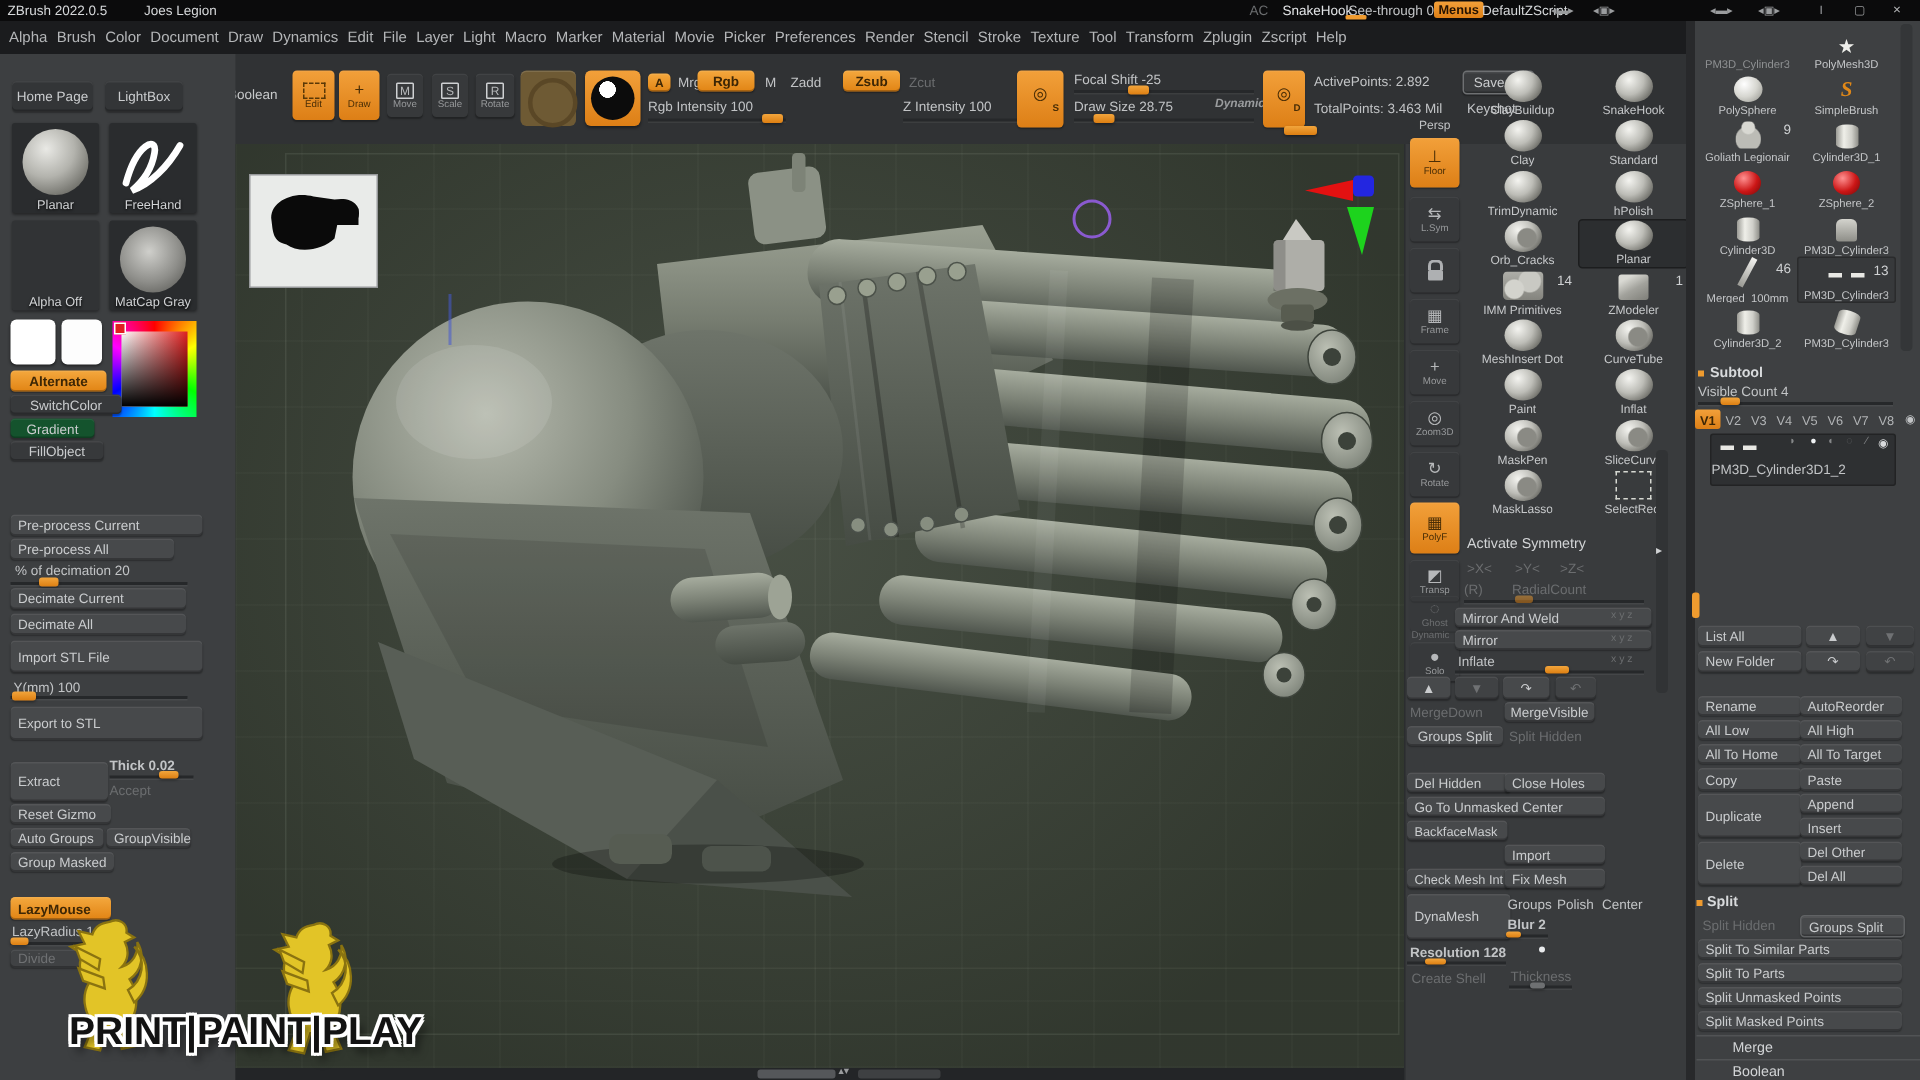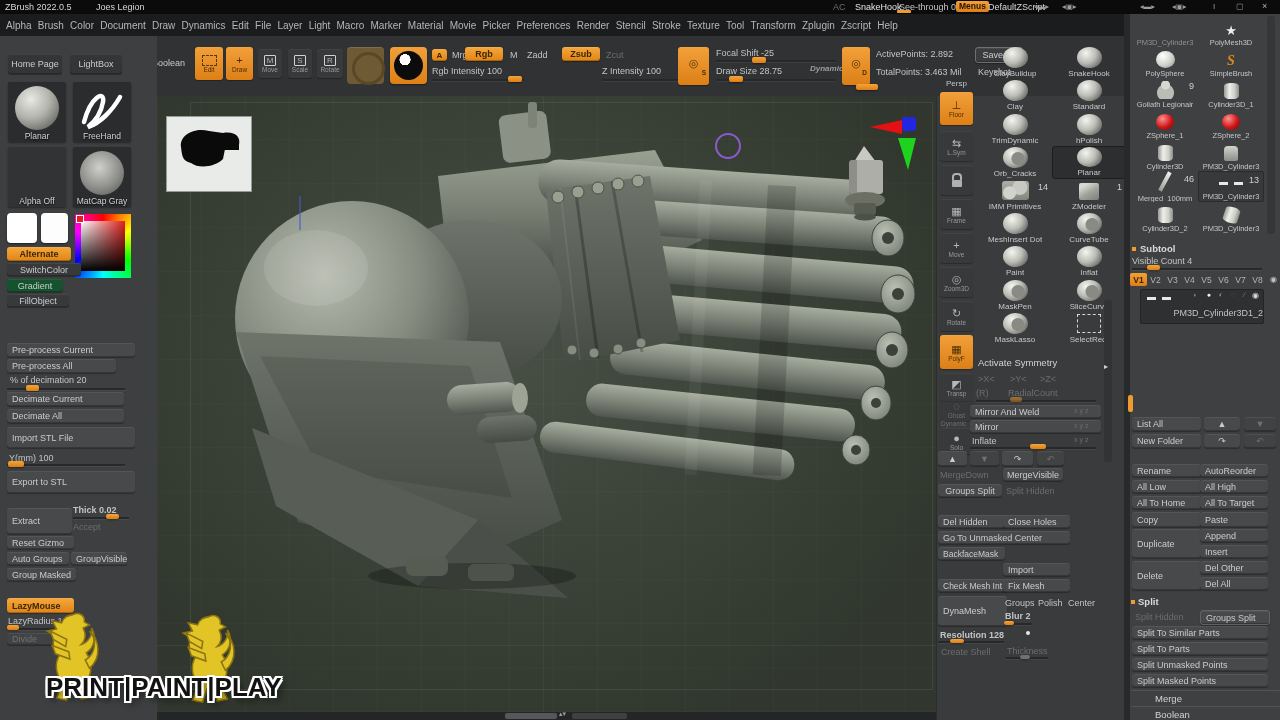--- a/index.html
+++ b/index.html
@@ -645,21 +645,21 @@
   <span class="tx" style="left:1270px;top:275px;font-size:8px">◉</span>
   <div style="position:absolute;left:1140px;top:289px;width:122px;height:33px;background:#2e3032;border:1px solid #222324;border-radius:2px">
     <span style="position:absolute;left:6px;top:7px;width:9px;height:3px;background:#e8e8e4"></span>
     <span style="position:absolute;left:21px;top:7px;width:9px;height:3px;background:#e8e8e4"></span>
     <span class="tx" style="right:66px;top:1px;left:auto;font-size:7px;color:#86888a">◗</span>
     <span class="tx" style="right:52px;top:1px;left:auto;font-size:7px;color:#f0f2f4">●</span>
     <span class="tx" style="right:40px;top:1px;left:auto;font-size:7px;color:#86888a">◐</span>
     <span class="tx" style="right:28px;top:1px;left:auto;font-size:7px;color:#6a6c6e">◌</span>
     <span class="tx" style="right:18px;top:1px;left:auto;font-size:7px;color:#86888a">∕</span>
     <span class="tx" style="right:4px;top:1px;left:auto;font-size:8px;color:#d8dadc">◉</span>
-    <span class="tx" style="left:0;right:0;top:18px;text-align:right;white-space:nowrap">PM3D_Cylinder3D1_2</span>
+    <span class="tx" style="left:0;right:0;top:18px;text-align:left;white-space:nowrap">PM3D_Cylinder3D1_2</span>
   </div>
   <div style="position:absolute;left:1128px;top:395px;width:5px;height:17px;background:#ef9b2f;border-radius:2px"></div>
 
   <div class="bt left" style="left:1132px;top:417px;width:64px;height:14px">List All</div>
   <div class="bt" style="left:1204px;top:417px;width:36px;height:14px">
       <span>▲</span>
     </div>
   <div class="bt dm" style="left:1244px;top:417px;width:32px;height:14px">
       <span>▼</span>
     </div>

